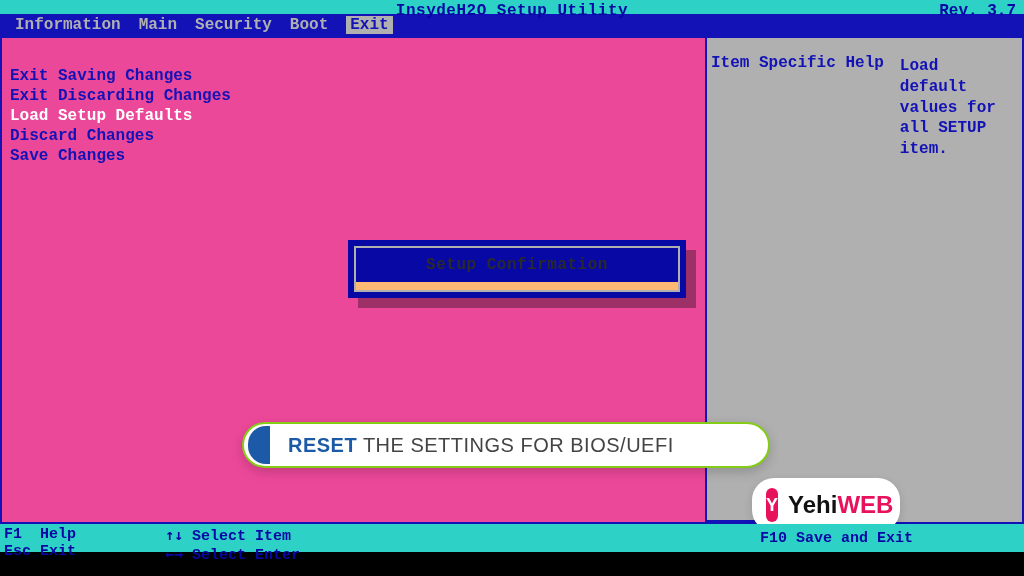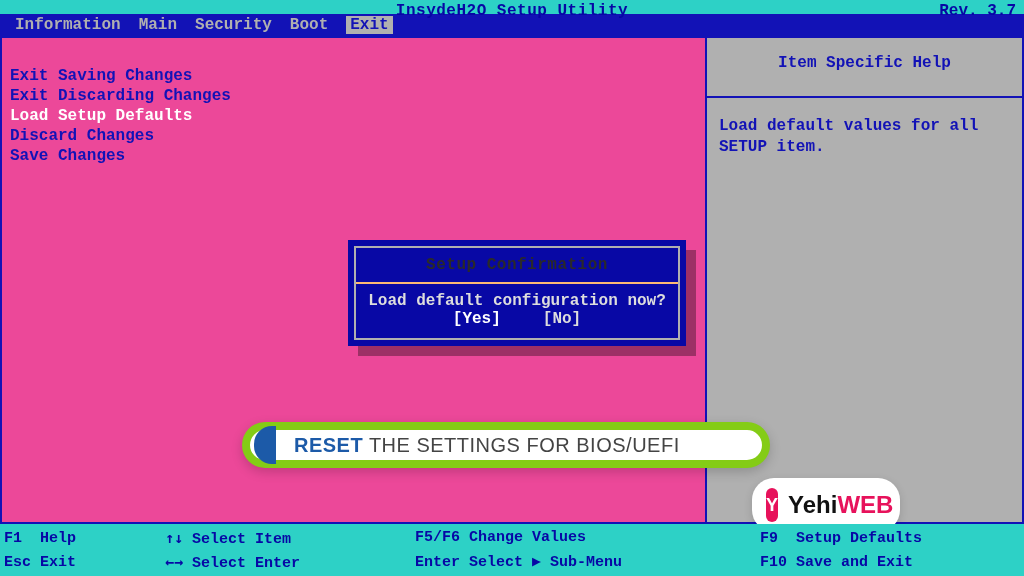--- a/index.html
+++ b/index.html
@@ -69,21 +69,21 @@
     flex: 1;
     background: #ec4899;
     padding: 28px 8px 8px 8px;
     border-right: 2px solid #1212B6;
     position: relative;
   }
   .panel-right {
     width: 315px;
     background: #B0B0B0;
     display: flex;
-    flex-direction: column;
+    flex-direction: row;
   }
   .help-title-box {
     border-bottom: 2px solid #1212B6;
     text-align: center;
     color: #1212B6;
     padding: 16px 4px 24px 4px;
   }
   .help-body {
     flex: 1;
     padding: 18px 12px;
@@ -110,21 +110,21 @@
     box-shadow: 10px 10px 0 #00000055;
   }
   .dialog-border {
     border: 2px solid #B0B0B0;
     margin: 6px;
   }
   .dialog-title {
     text-align: center;
     color: #2A2A2A;
     padding: 8px 0;
-    border-bottom: 2px solid #fdba74;
+    border-bottom: 8px solid #fdba74;
     letter-spacing: 0.5px;
   }
   .dialog-body {
     color: #DDDDDD;
     padding: 8px 10px 10px 10px;
     text-align: center;
   }
   .dialog-buttons {
     display: flex;
     justify-content: center;
@@ -136,21 +136,21 @@
 
   
   .annotation {
     position: absolute;
     top: 422px;
     left: 242px;
     width: 528px;
     height: 46px;
     background: #FFFFFF;
     border-radius: 24px;
-    border: 8px solid #84cc16;
+    border: 2px solid #84cc16;
     display: flex;
     align-items: center;
     box-shadow: 0 4px 12px #0000002f;
   }
   .annotation-accent {
     width: 22px;
     height: 38px;
     background: #1C5AA8;
     border-radius: 18px 0 0 18px;
     margin-left: 4px;
@@ -192,21 +192,21 @@
     color: #FFF;
     font-size: 18px;
     font-weight: 900;
   }
   .wm-text { font-size: 24px; font-weight: bold; color: #111; }
   .wm-text .w { color: #E7125B; text-transform: uppercase; }
 
   
   .footer {
     width: 100%;
-    height: 52px;
+    height: 28px;
     background: #2DD1C6;
     color: #0707A5;
     font-size: 15px;
     position: relative;
   }
   .f-col { position: absolute; top: 2px; bottom: 2px; display: flex; flex-direction: column; justify-content: space-around; }
   .f1 { left: 4px; width: 160px; }
   .f2 { left: 165px; width: 240px; }
   .f3 { left: 415px; width: 330px; }
   .f4 { left: 760px; width: 260px; }
@@ -240,27 +240,20 @@
   </div>
   <div class="panel-right">
     <div class="help-title-box">Item Specific Help</div>
     <div class="help-body">Load default values for all SETUP item.</div>
   </div>
 </div>
 
 <div class="dialog">
   <div class="dialog-border">
     <div class="dialog-title">Setup Confirmation</div>
-    <div class="dialog-body">
-      <div>Load default configuration now?</div>
-      <div class="dialog-buttons">
-        <span class="dialog-btn sel">[Yes]</span>
-        <span class="dialog-btn">[No]</span>
-      </div>
-    </div>
   </div>
 </div>
 
 <div class="annotation">
   <div class="annotation-accent"></div>
   <div class="annotation-text">
     <span class="hl">RESET</span><span> THE SETTINGS FOR BIOS/UEFI</span>
   </div>
 </div>
 
@@ -273,21 +266,16 @@
 
 <div class="footer">
   <div class="f-col f1">
     <div><span class="key">F1</span>&nbsp;&nbsp;<span class="desc">Help</span></div>
     <div><span class="key">Esc</span>&nbsp;<span class="desc">Exit</span></div>
   </div>
   <div class="f-col f2">
     <div><span class="key arrow">↑↓</span>&nbsp;<span class="desc">Select Item</span></div>
     <div><span class="key arrow">←→</span>&nbsp;<span class="desc">Select Enter</span></div>
   </div>
-  <div class="f-col f3">
-    <div><span class="key">F5/F6</span>&nbsp;<span class="desc">Change Values</span></div>
-    <div><span class="key">Enter</span>&nbsp;<span class="desc">Select ▶ Sub-Menu</span></div>
-  </div>
   <div class="f-col f4">
-    <div><span class="key">F9</span>&nbsp;&nbsp;<span class="desc">Setup Defaults</span></div>
     <div><span class="key">F10</span>&nbsp;<span class="desc">Save and Exit</span></div>
   </div>
 </div>
 
 </body></html>

